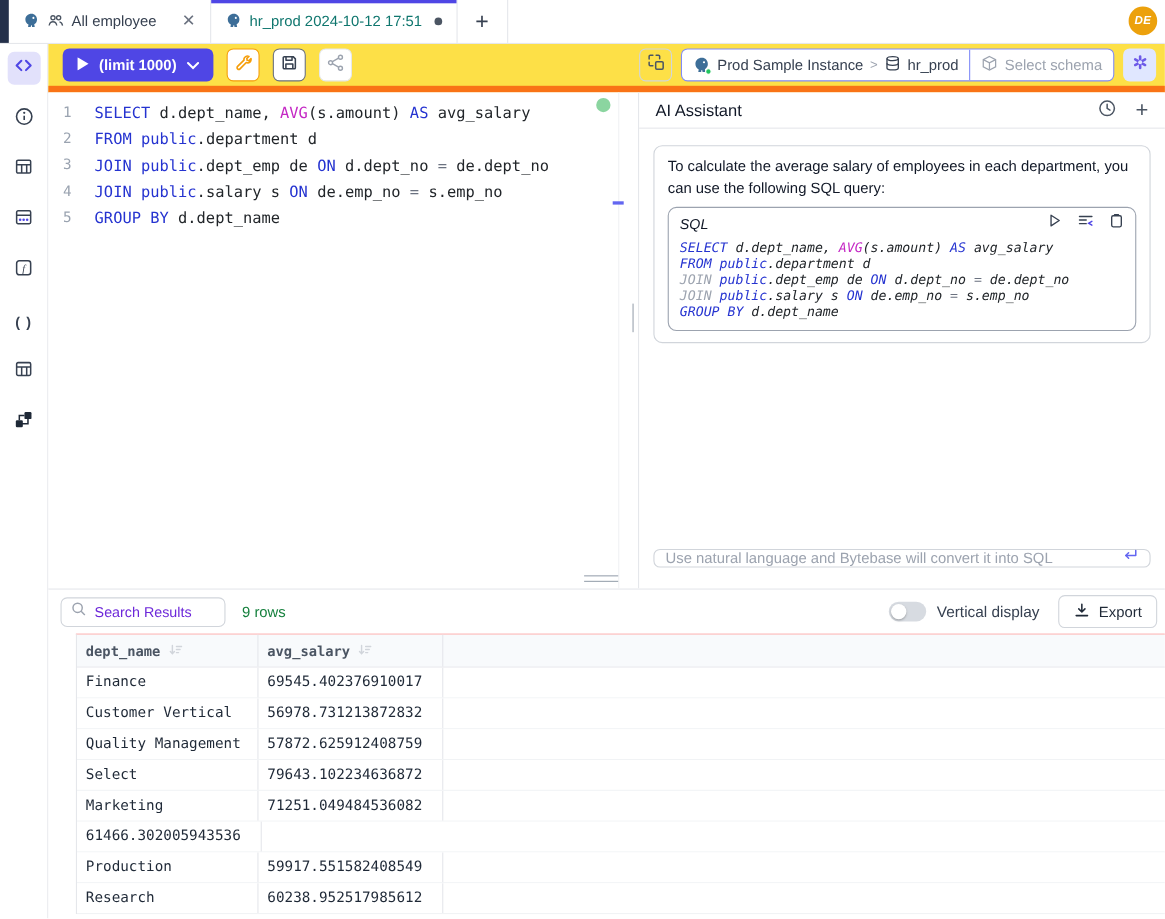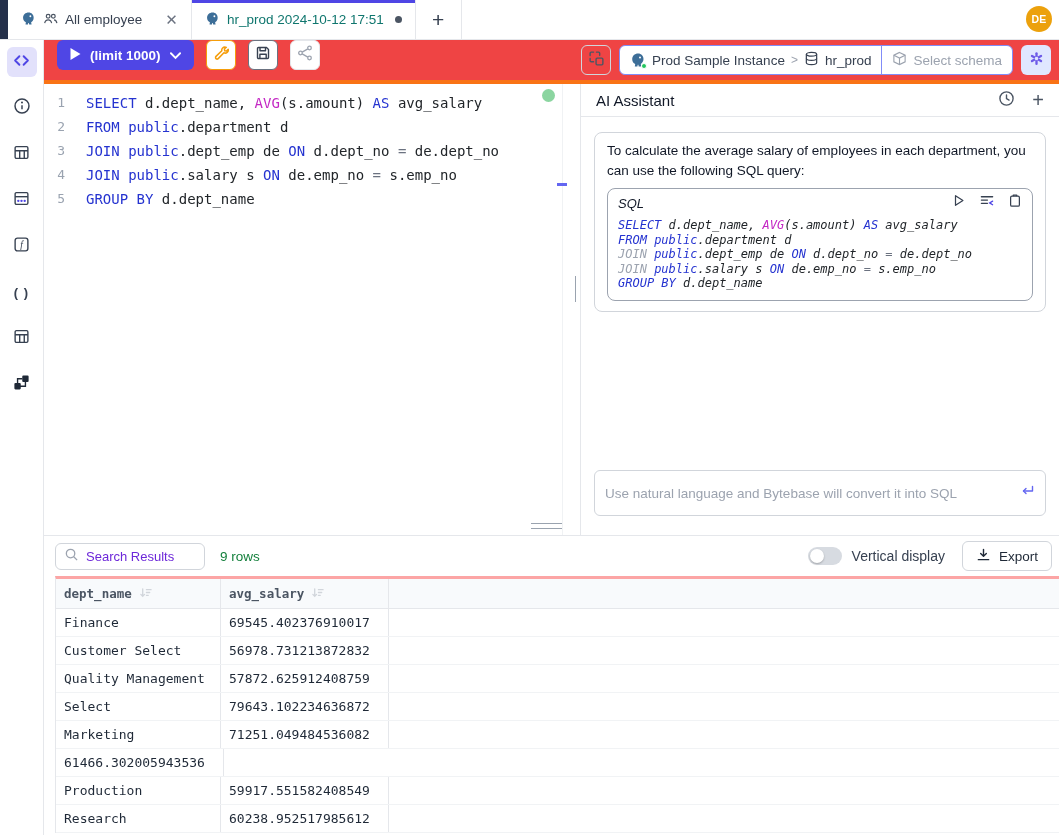--- a/index.html
+++ b/index.html
@@ -14,34 +14,34 @@
   .tab { display:flex; align-items:center; gap:7px; padding:0 13px; font-size:13.5px;
          color:#374151; border-right:1px solid #e5e7eb; position:relative; cursor:default; white-space:nowrap; }
   .tab.active { color:#0f766e; }
   .tab.active::before { content:""; position:absolute; top:0; left:0; right:0; height:3px; background:#4f46e5; }
   .tab .close { margin-left:16px; color:#6b7280; font-size:15px; line-height:1; }
   .dirty-dot { width:7px; height:7px; border-radius:50%; background:#4b5563; margin-left:4px; }
   .newtab { width:46px; display:flex; align-items:center; justify-content:center;
             font-size:21px; color:#374151; border-right:1px solid #e5e7eb; }
   .avatar { position:absolute; top:6px; right:7px; width:26px; height:26px; border-radius:50%;
             background:#eca10c; color:#fff; font-size:10.5px; font-weight:bold;
-            display:flex; align-items:center; justify-content:center; letter-spacing:.3px; }
+            display:flex; align-items:center; justify-content:center; letter-spacing:.3px;font-style:italic; }
 
   
   .sidebar { position:absolute; top:40px; left:0; bottom:0; width:44px;
              border-right:1px solid #e5e7eb; display:flex; flex-direction:column;
              align-items:center; padding-top:7px; gap:16px; background:#fff; }
   .side-item { width:30px; height:30px; display:flex; align-items:center; justify-content:center; border-radius:6px; }
   .side-item.active { background:#e2e1fb; }
   .parens-glyph { font-size:13px; font-weight:bold; color:#374151; letter-spacing:1px; }
 
   
   .toolbar { position:absolute; top:40px; left:44px; right:0; height:44px;
-             border-bottom:4px solid #f97316; display:flex; 
-             padding:0 8px 0 13px; background:#ef4444; }
+             border-bottom:6px solid #f97316; display:flex; align-items:center;
+             padding:0 8px 0 13px; background:#fde047; }
   .run-btn { height:30px; background:#4f46e5; border-radius:6px; color:#fff; display:flex;
              align-items:center; gap:9px; padding:0 13px; font-size:13.5px; font-weight:bold; }
   .sq-btn { width:30px; height:30px; border-radius:6px; display:flex; align-items:center;
             justify-content:center; margin-left:12px; background:#fff; }
   .sq-btn.wrench { border:1px solid #f59e0b; }
   .sq-btn.save   { border:1px solid #6b7280; }
   .sq-btn.share  { border:1px solid #e5e7eb; }
   .toolbar-right { margin-left:auto; display:flex; align-items:center; gap:8px; }
   .batch-btn { width:30px; height:30px; border:1px solid #d1d5db; border-radius:6px;
                display:flex; align-items:center; justify-content:center; }
@@ -85,42 +85,42 @@
                  border:1px solid #c7d2fe; border-radius:8px; padding:9px 12px;
                  font-size:14px; line-height:20px; color:#111827; }
   .ai-card { margin:15px 13px 0 13px; border:1px solid #d1d5db; border-radius:8px;
              padding:8px 12px 10px; font-size:13.5px; line-height:20px; color:#111827; }
   .code-block { margin-top:7px; border:1px solid #9ca3af; border-radius:8px; overflow:hidden;font-style:italic; }
   .code-head { display:flex; align-items:center; padding:4px 10px 2px; font-size:13px; color:#111827; }
   .code-head .cicons { margin-left:auto; display:flex; align-items:center; gap:13px; }
   .ai-code { padding:2px 10px 9px; font-family:"DejaVu Sans Mono", monospace;
              font-size:12px; line-height:14.5px; }
   .ai-code .code-line2 { white-space:pre; }
-  .ai-input { position:absolute; left:13px; right:13px; bottom:19px; height:46px;
+  .ai-input { position:absolute; left:13px; right:13px; bottom:19px; height:17px;
               border:1px solid #d1d5db; border-radius:6px; display:flex; align-items:center;
               padding:0 10px; background:#fff;gap:47px; }
   .ai-input .ph { color:#9ca3af; font-size:13.5px; flex:1; }
 
   
   .results { position:absolute; top:535px; left:44px; right:0; bottom:0;
              border-top:1px solid #e5e7eb; background:#fff; overflow:hidden; }
   .res-head { height:40px; display:flex; align-items:center; padding:0 7px 0 11px; }
   .search-box { width:150px; height:27px; border:1px solid #d1d5db; border-radius:6px;
                 display:flex; align-items:center; gap:7px; padding:0 8px; }
   .search-box .ph { color:#6d28d9; font-size:13px; }
   .rowcount { margin-left:15px; font-size:13.5px; color:#15803d; }
   .res-right { margin-left:auto; display:flex; align-items:center; gap:10px; }
   .toggle { width:34px; height:18px; border-radius:9px; background:#d7dbe1; position:relative; }
   .toggle .knob { position:absolute; top:2px; left:2px; width:14px; height:14px;
                   border-radius:50%; background:#fff; box-shadow:0 1px 2px rgba(0,0,0,.25); }
   .toggle-label { font-size:14px; color:#374151; }
   .export-btn { height:30px; border:1px solid #d1d5db; border-radius:6px; display:flex;
                 align-items:center; gap:8px; padding:0 13px; font-size:13.5px; color:#1f2937;
                 margin-left:7px; background:#fff; }
-  .rtable { margin-left:11px; border-top:3px solid #fca5a5; border-left:1px solid #e5e7eb; }
+  .rtable { margin-left:25px; border-top:1px solid #fca5a5; border-left:1px solid #e5e7eb; }
   .thead { display:flex; height:30px; background:#f8fafc; border-bottom:1px solid #e5e7eb; }
   .th { display:flex; align-items:center; gap:7px; padding-left:8px;
         font-family:"DejaVu Sans Mono", monospace; font-size:12.5px; font-weight:bold;
         color:#4b5563; border-right:1px solid #e5e7eb; }
   .th.c1 { width:165px; } .th.c2 { width:168px; }
   .th.fill { flex:1; border-right:none; }
   .tr { display:flex; height:28px; border-bottom:1px solid #f1f3f5; background:#fff; }
   .td { display:flex; align-items:center; padding-left:8px;
         font-family:"DejaVu Sans Mono", monospace; font-size:13px; color:#1f2937;
         border-right:1px solid #e5e7eb; }
@@ -471,21 +471,21 @@
           </div>
           <div class="th fill"></div>
         </div>
       <div id="rt-body">
           <div class="tr">
             <div class="td c1">Finance</div>
             <div class="td c2">69545.402376910017</div>
             <div class="td fill"></div>
           </div>
           <div class="tr">
-            <div class="td c1">Customer Select</div>
+            <div class="td c1">Customer Vertical</div>
             <div class="td c2">56978.731213872832</div>
             <div class="td fill"></div>
           </div>
           <div class="tr">
             <div class="td c1">Quality Management</div>
             <div class="td c2">57872.625912408759</div>
             <div class="td fill"></div>
           </div>
           <div class="tr">
             <div class="td c1">Select</div>

